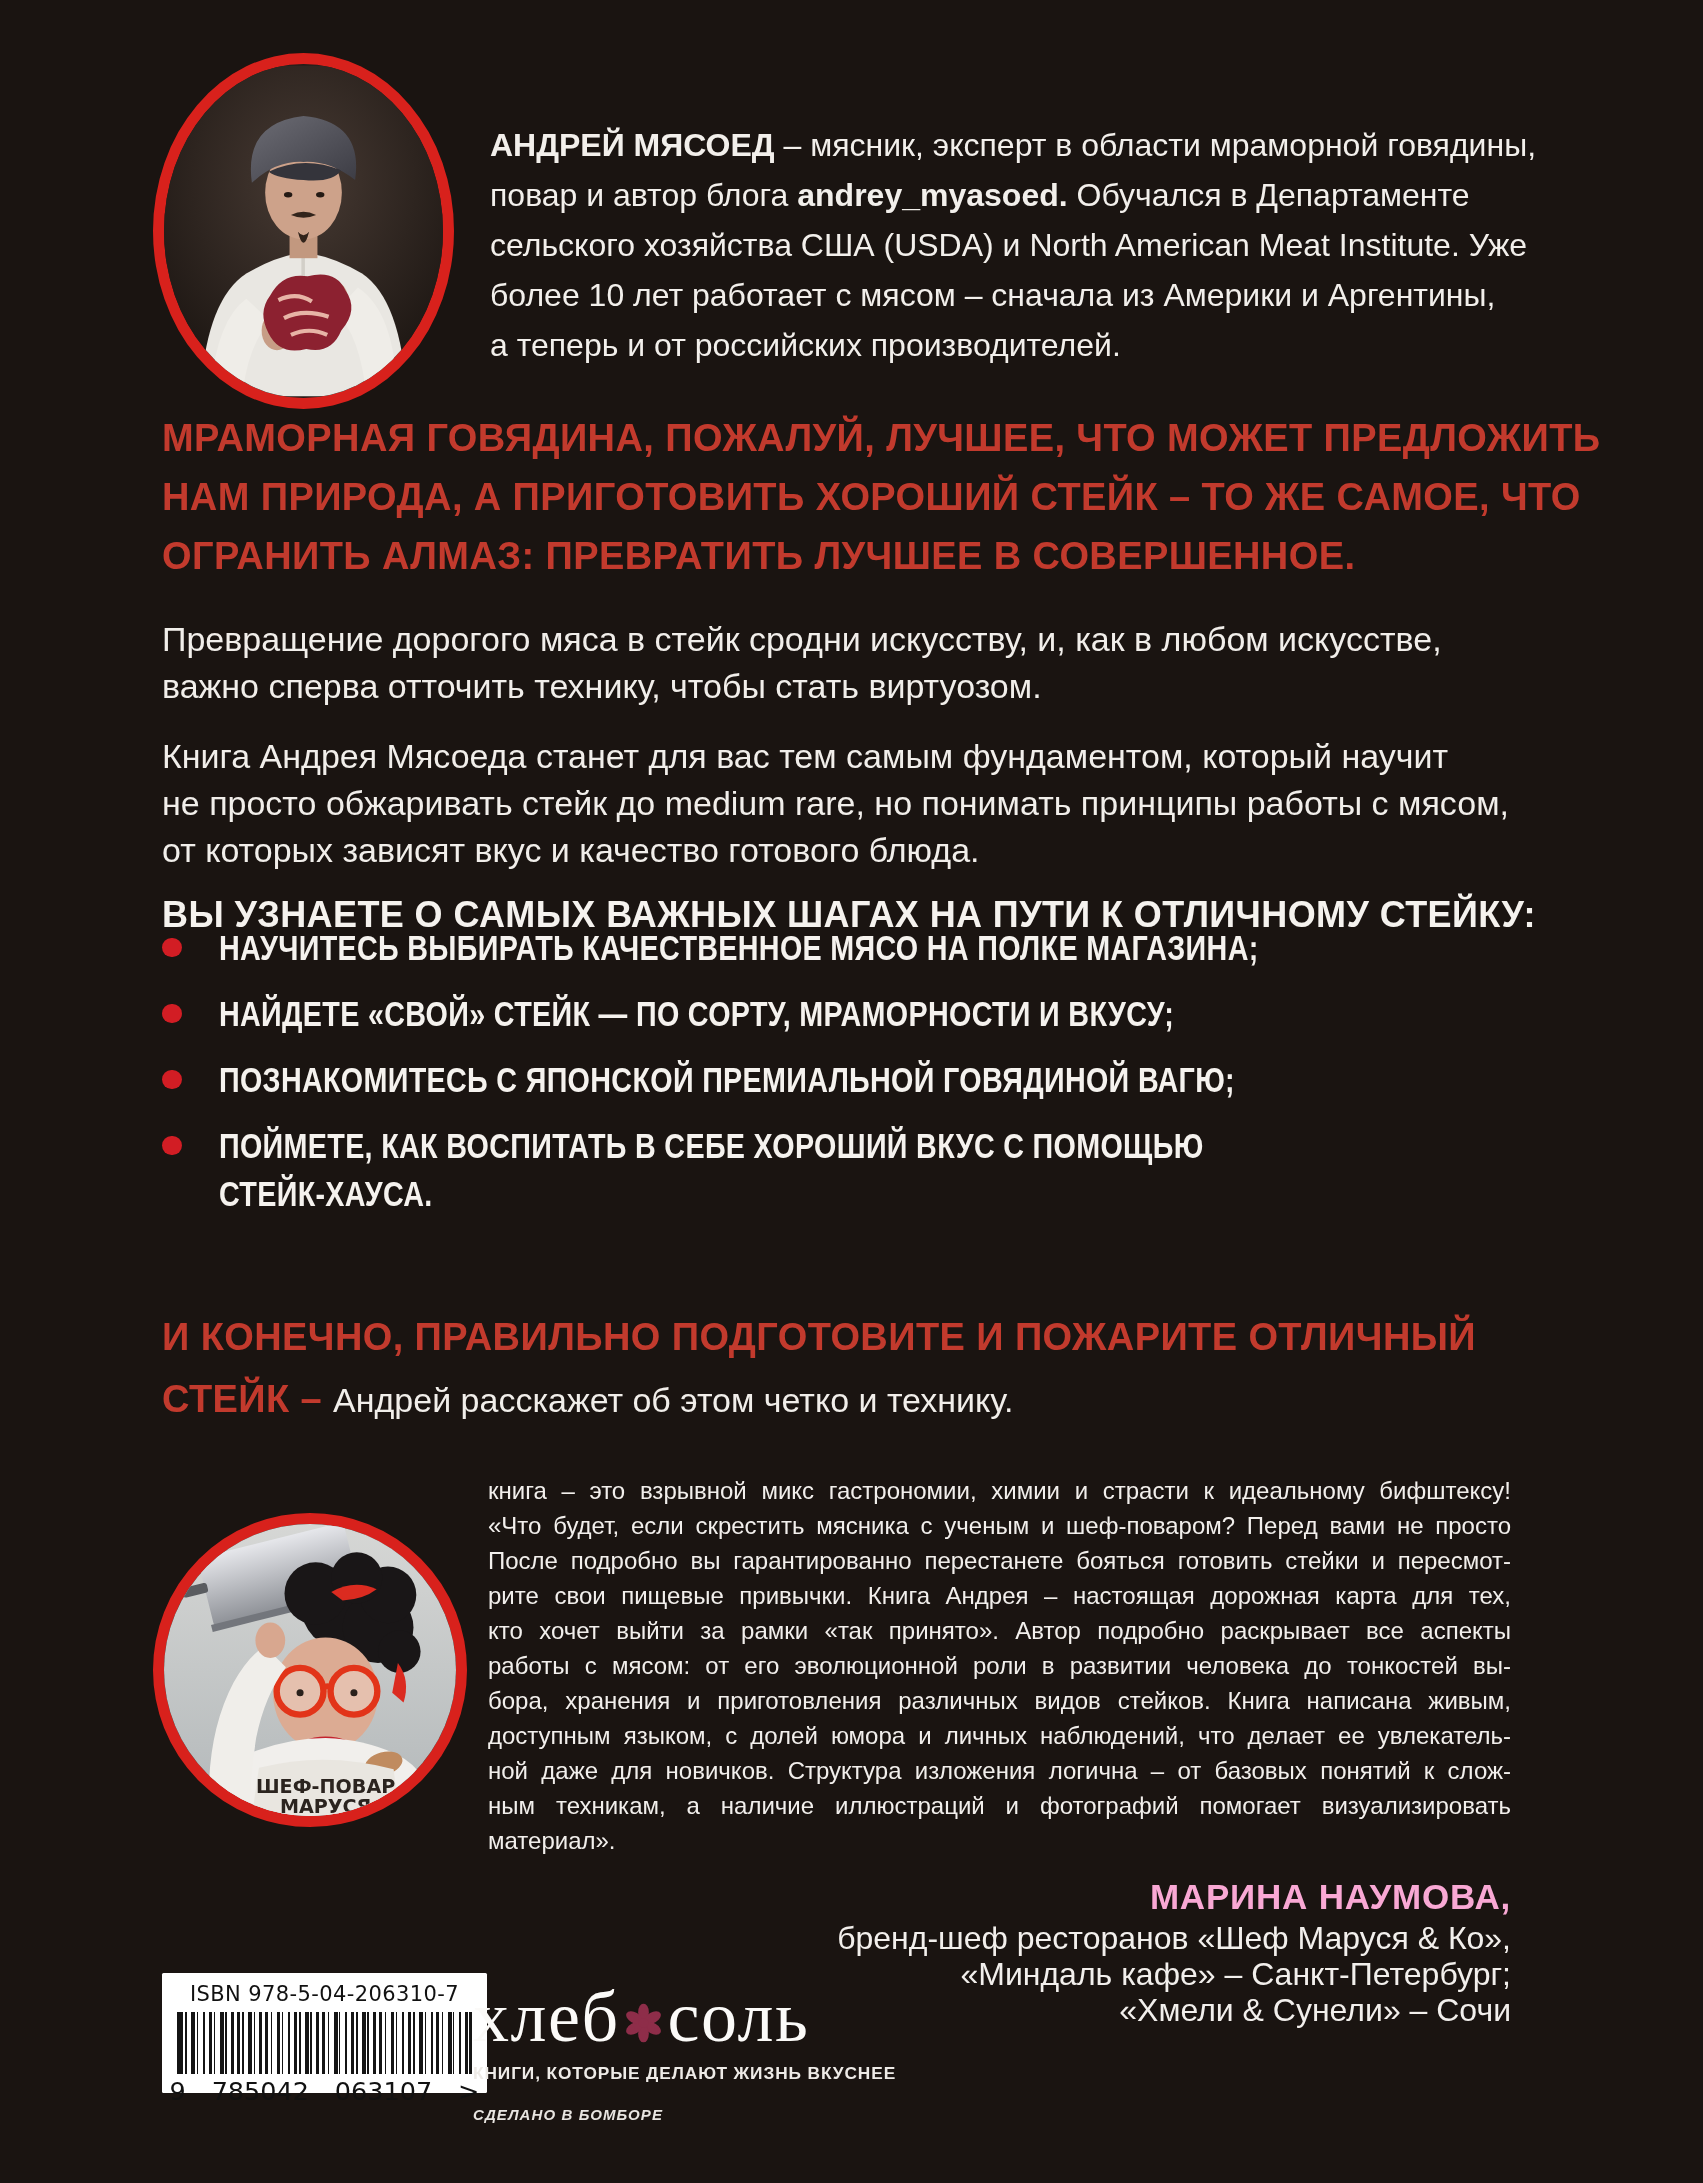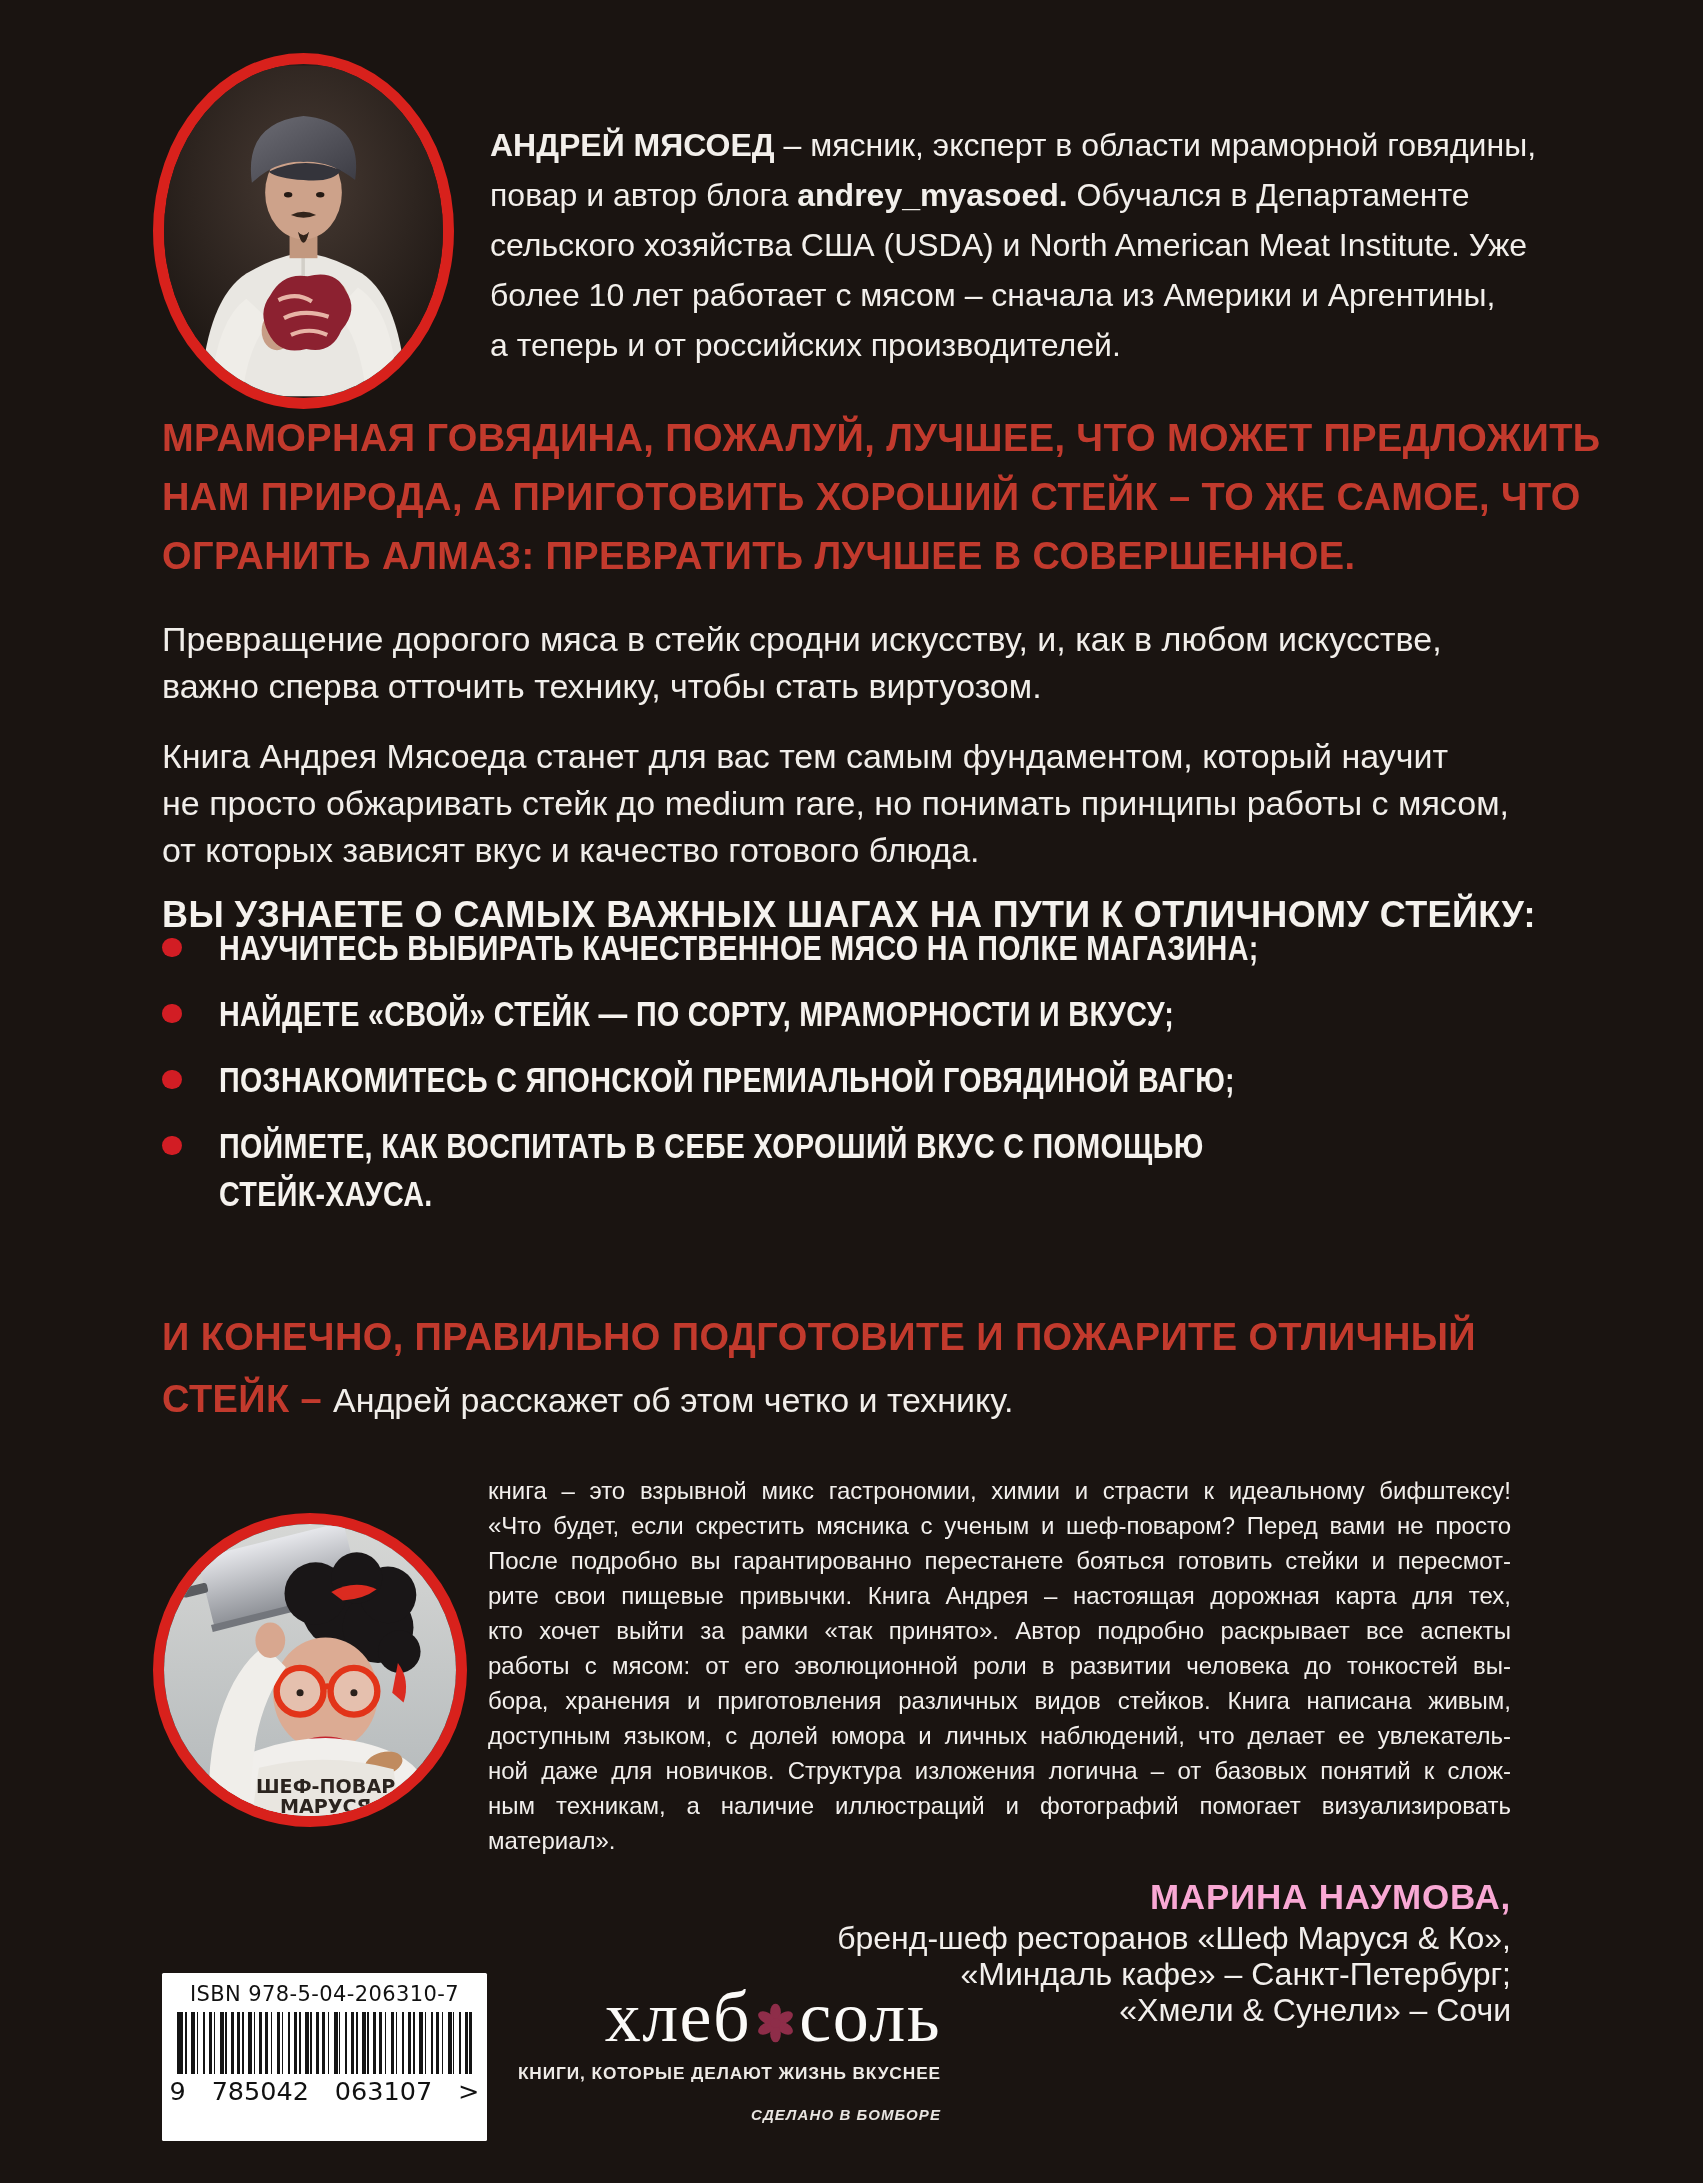--- a/index.html
+++ b/index.html
@@ -44,33 +44,33 @@
   .quote{position:absolute;left:488px;top:1473px;width:1023px;font-size:24px;line-height:35px;color:#f2efec;}
   .quote .ql{text-align:justify;text-align-last:justify;}
   .quote .ql.last{text-align-last:left;}
 
   .reviewer{position:absolute;left:488px;top:1877px;width:1023px;text-align:right;
             font-size:35px;font-weight:bold;color:#f9a8d4;letter-spacing:0.8px;}
   .attribution{position:absolute;left:488px;top:1920px;width:1023px;text-align:right;
                font-size:32px;line-height:36px;color:#f2efec;}
 
   
-  .barcode{position:absolute;left:162px;top:1973px;width:325px;height:168px;background:#fff;color:#111;
+  .barcode{position:absolute;left:162px;top:1973px;width:325px;height:120px;background:#fff;color:#111;
            text-align:center;border-radius:1.5px;}
   .isbn{font-size:21px;padding-top:9px;letter-spacing:0.4px;font-family:"DejaVu Sans",sans-serif;}
   .bars{margin:6px 15px 0;height:62px;border-left:3px solid #141414;border-right:3px solid #141414;
         background:repeating-linear-gradient(90deg,
           #141414 0 3px,#fff 3px 5.3px,#141414 5.3px 6.8px,#fff 6.8px 11.3px,
           #141414 11.3px 15px,#fff 15px 16.5px,#141414 16.5px 18px,#fff 18px 22.5px,
           #141414 22.5px 25px,#fff 25px 28.5px);}
   .digits{display:flex;justify-content:space-between;padding:1.5px 7.5px 0;font-size:25.5px;
           font-family:"DejaVu Sans",sans-serif;}
 
   
-  .publisher{position:absolute;left:473px;top:1980px;width:436px;text-align:right;margin-left:32px;}
+  .publisher{position:absolute;left:473px;top:1980px;width:436px;text-align:left;}
   .logo-row{font-family:"Liberation Serif","DejaVu Serif",serif;font-size:72px;line-height:75px;
             color:#fbfaf8;letter-spacing:1.5px;white-space:nowrap;}
   .logo-row .flower{display:inline-block;width:39px;height:39px;margin:0 4.5px;transform:translateY(1.5px);}
   .tagline{margin-top:7.5px;font-size:17.3px;font-weight:bold;letter-spacing:0.9px;color:#eeebe7;}
   .made{margin-top:22.5px;font-size:15px;font-weight:bold;letter-spacing:1.1px;color:#e8e5e1;font-style:italic;}
 </style>
 </head>
 <body>
 
 <div class="page">

